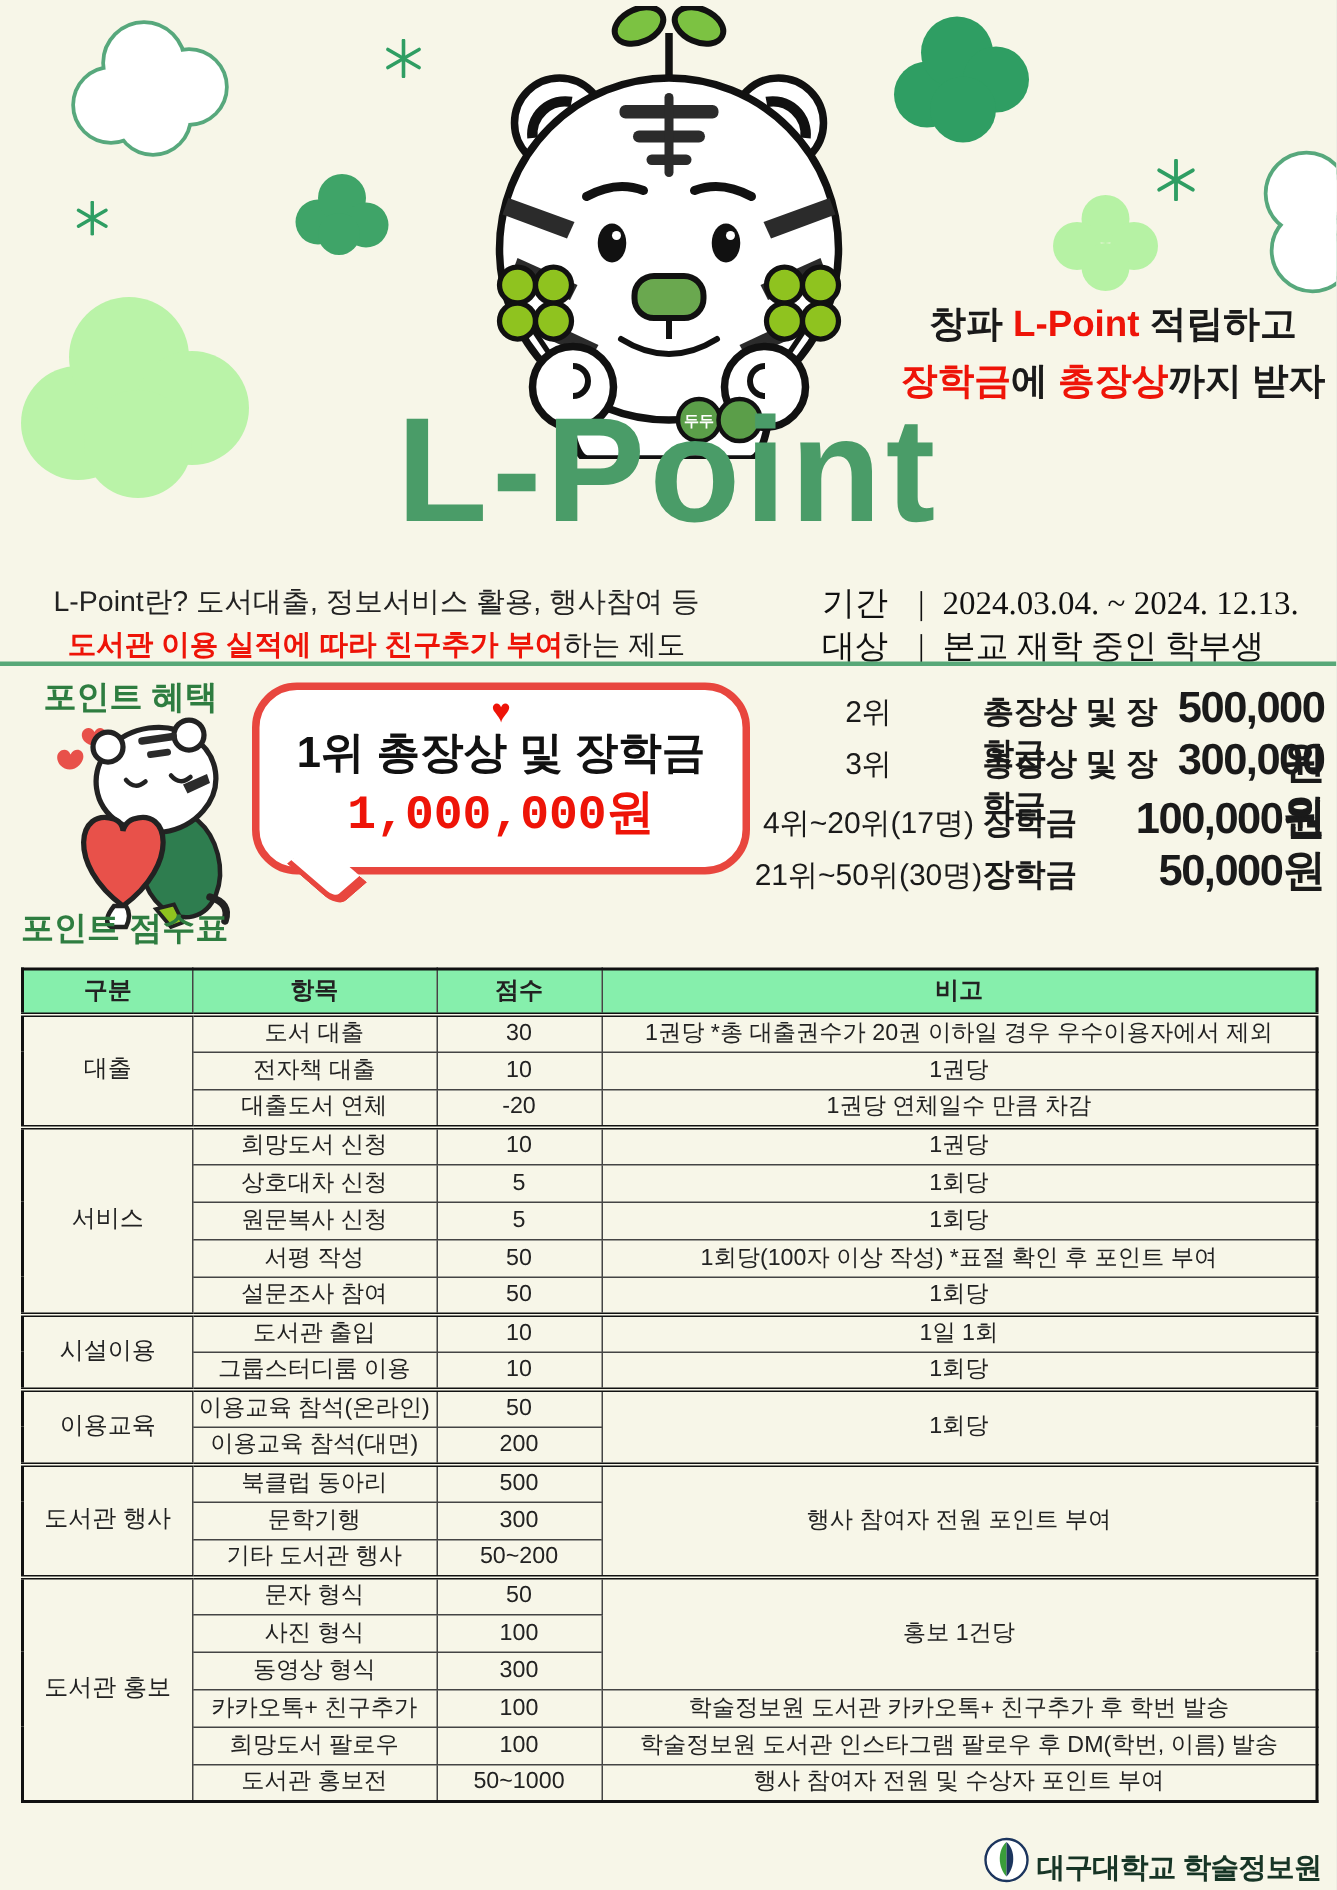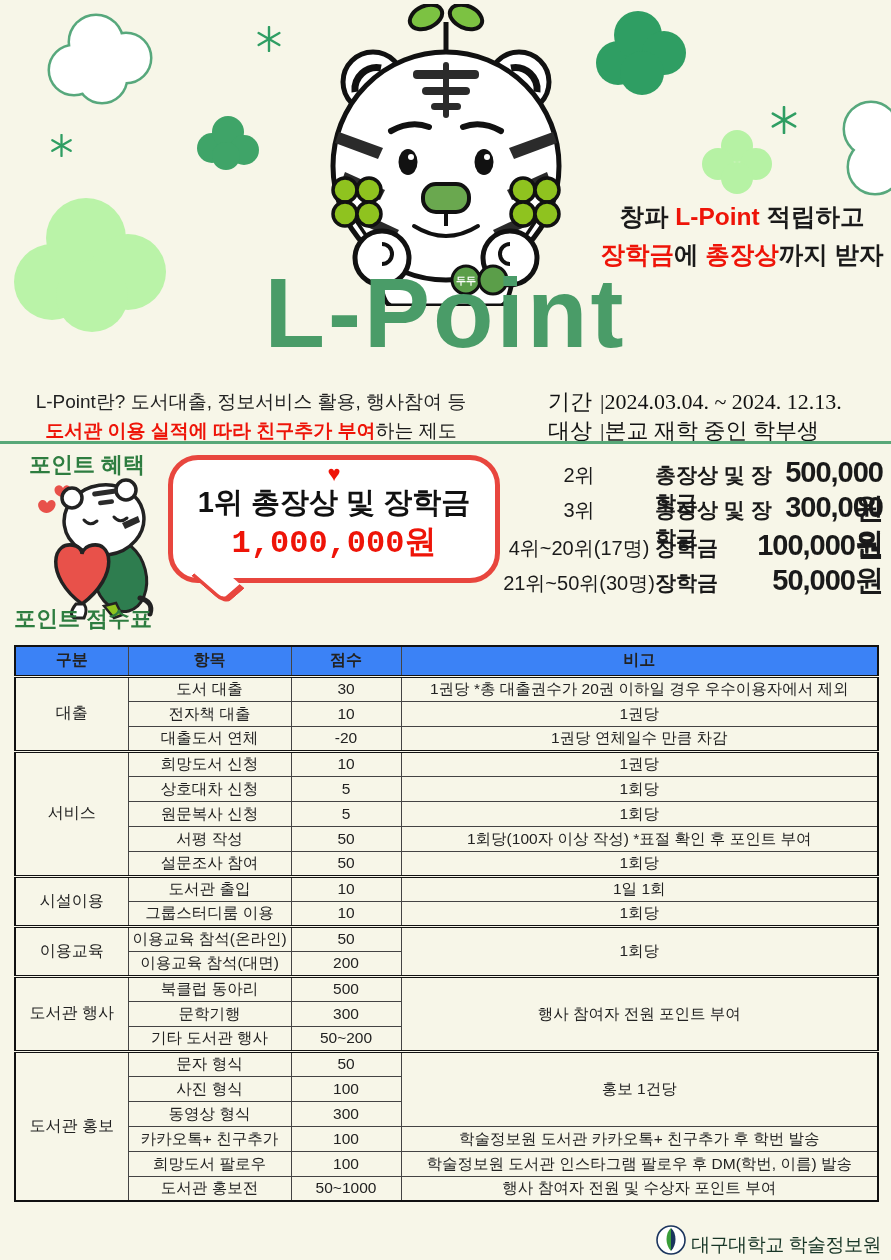--- a/index.html
+++ b/index.html
@@ -26,21 +26,21 @@
   
   .intro-text {
     position:absolute; left:12px; top:388px; width:478px; text-align:center;
     font-size:19px; line-height:1.5; color:#222;
   }
   .intro-text .c-red { font-weight:700; }
   .info-box {
     position:absolute; left:548px; top:388px; font-family:"Liberation Serif", serif;
     font-size:22px; line-height:1.3; color:#111;
   }
-  .info-row { display:flex; }
+  .info-row { display:flex; gap:12px; }
   .info-label { width:52px; }
   .green-divider {
     position:absolute; left:0; top:441px; width:891px; height:3px; background:#58a878;
   }
 
   
   .section-title { font-size:22px; font-weight:800; color:#2e7d40; }
   .bubble {
     position:absolute; left:168px; top:455px; width:332px; height:128px;
     background:#fff; border:5px solid #e8463e; border-radius:30px;
@@ -62,33 +62,33 @@
 
   
   .score-title { position:absolute; left:14px; top:604px; }
   .score-note { position:absolute; right:14px; top:624px; font-size:14px; font-weight:600; color:#222; }
   table.score {
     position:absolute; left:14px; top:645px; width:863px;
     border-collapse:collapse; table-layout:fixed;
     border:2px solid #111; font-size:15.5px; color:#222;
   }
   table.score th {
-    background:#3b82f6; border:1px solid #444; height:30px; font-weight:600; font-size:16px;
+    background:#86efac; border:1px solid #444; height:30px; font-weight:600; font-size:16px;
   }
   table.score td { border:1px solid #444; height:25px; text-align:center; padding:0 3px; line-height:1.15; }
   table.score tr.gstart td { border-top:3px double #111; }
   table.score td.cat { font-size:16px; }
 
   
   .footer-phone {
     position:absolute; left:0; right:0; top:1228px; text-align:center;
     font-size:19px; font-weight:700; color:#111;
   }
   .logo-block { position:absolute; right:10px; top:1222px; display:flex; align-items:center; gap:4px; }
-  .org-name { font-size:19px; font-weight:400; color:#173526; letter-spacing:-0.5px;margin-top:10px; }
+  .org-name { font-size:19px; font-weight:700; color:#173526; letter-spacing:-0.5px;margin-top:10px; }
 
   svg { display:block; }
 </style>
 </head>
 <body>
 
 <div class="poster">
 
   <svg class="abs" style="left:40px;top:10px;" width="118" height="98" viewBox="0 0 118 98">
     <g stroke="#57a87c" stroke-width="5" fill="#fff">

